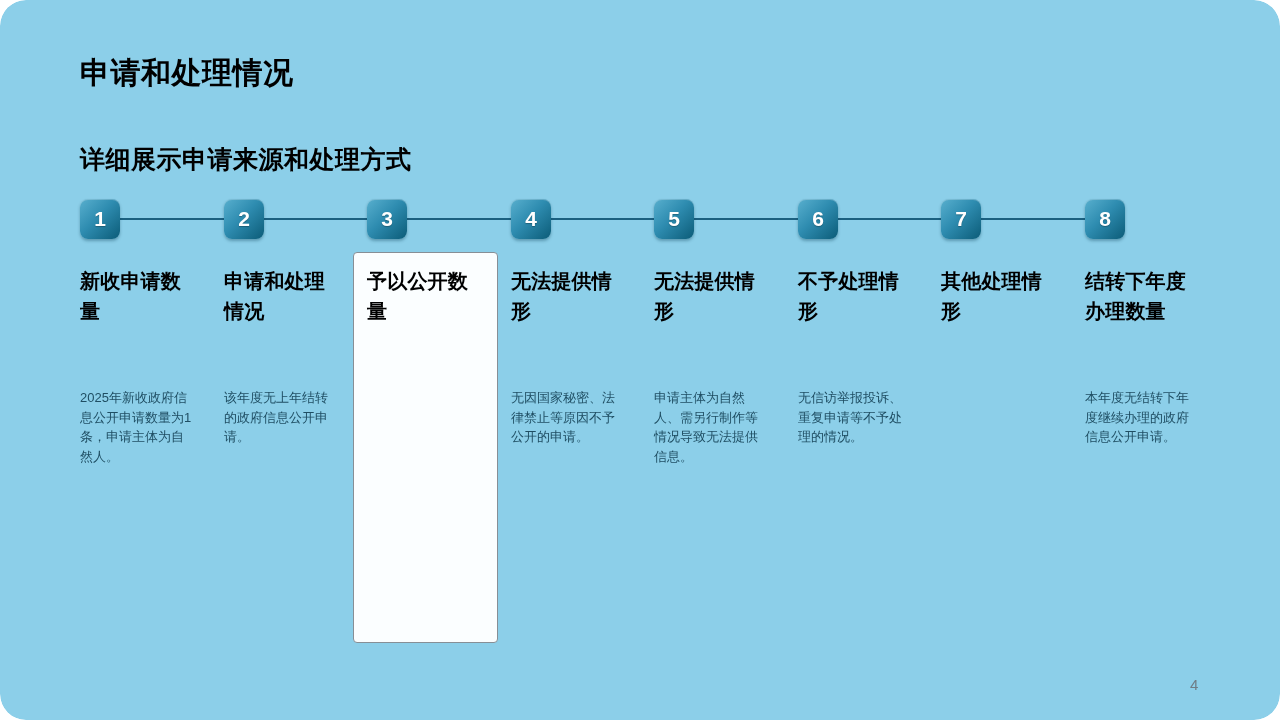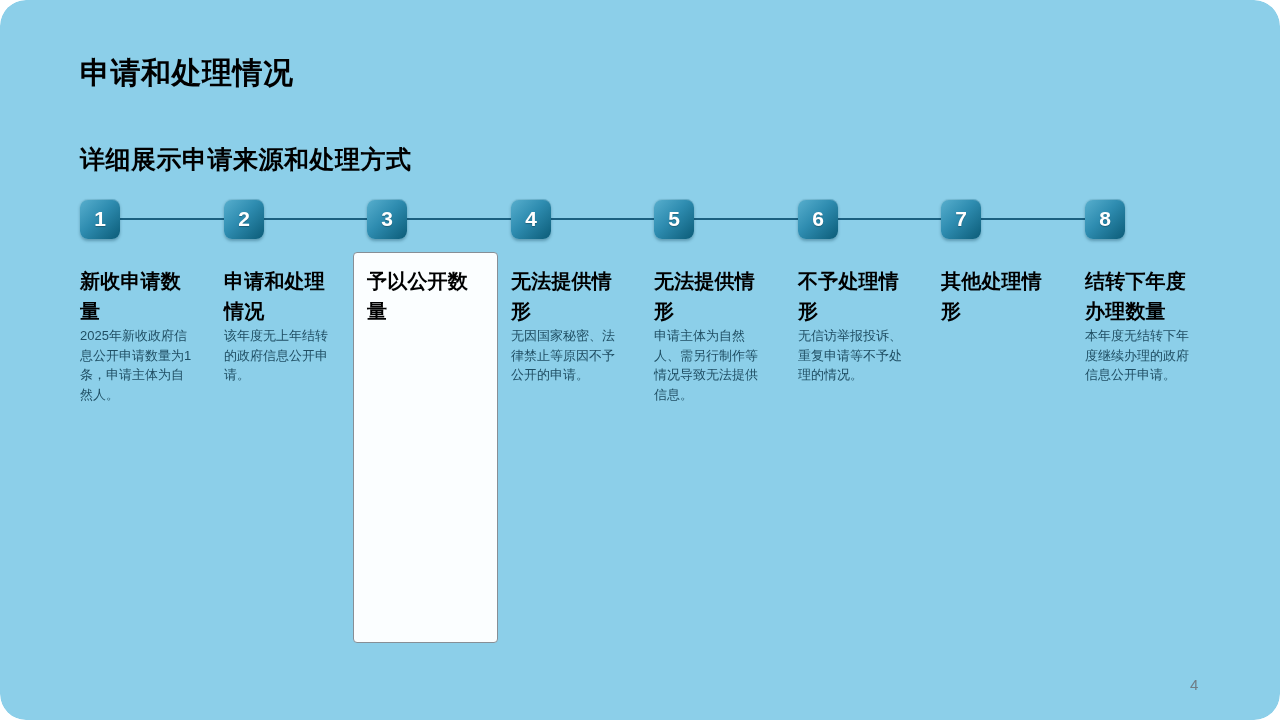--- a/index.html
+++ b/index.html
@@ -96,20 +96,21 @@
   .step-heading {
     font-size: 20px;
     line-height: 30px;
     font-weight: bold;
     color: var(--heading-text);
     min-height: 60px;
     letter-spacing: 0.2px;
   }
 
   .step-description {
+    margin-top: 62px;
     font-size: 13px;
     line-height: 19.5px;
     color: var(--body-text);
   }
 
   .page-number {
     position: absolute;
     left: 1190px;
     top: 676px;
     font-size: 15px;

